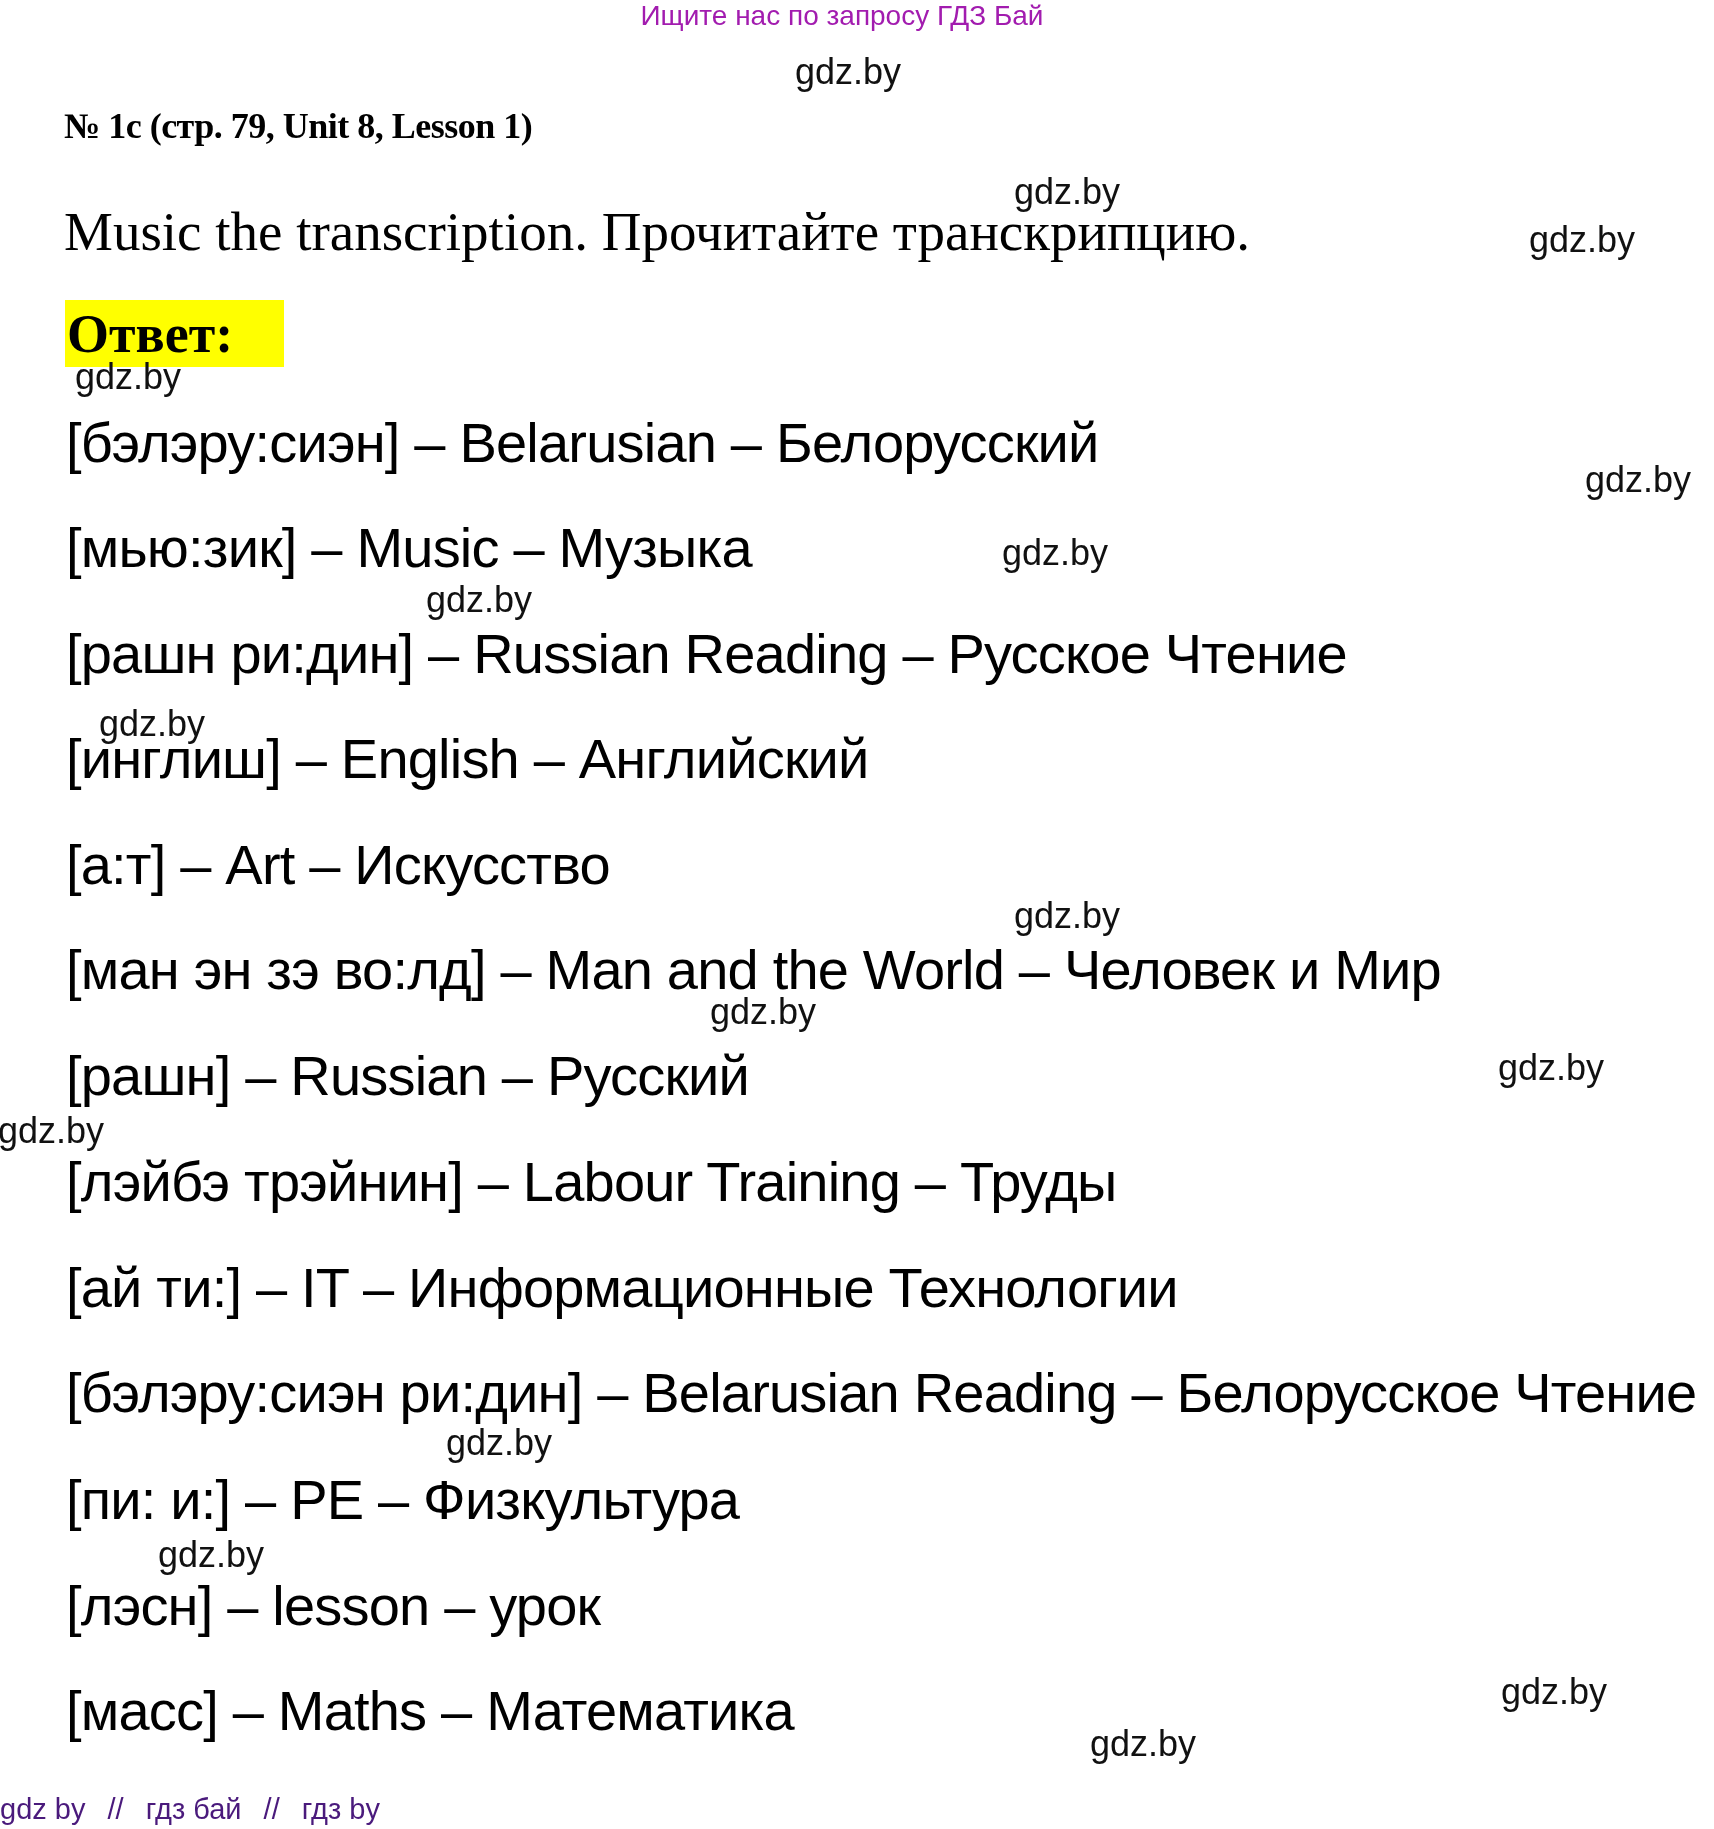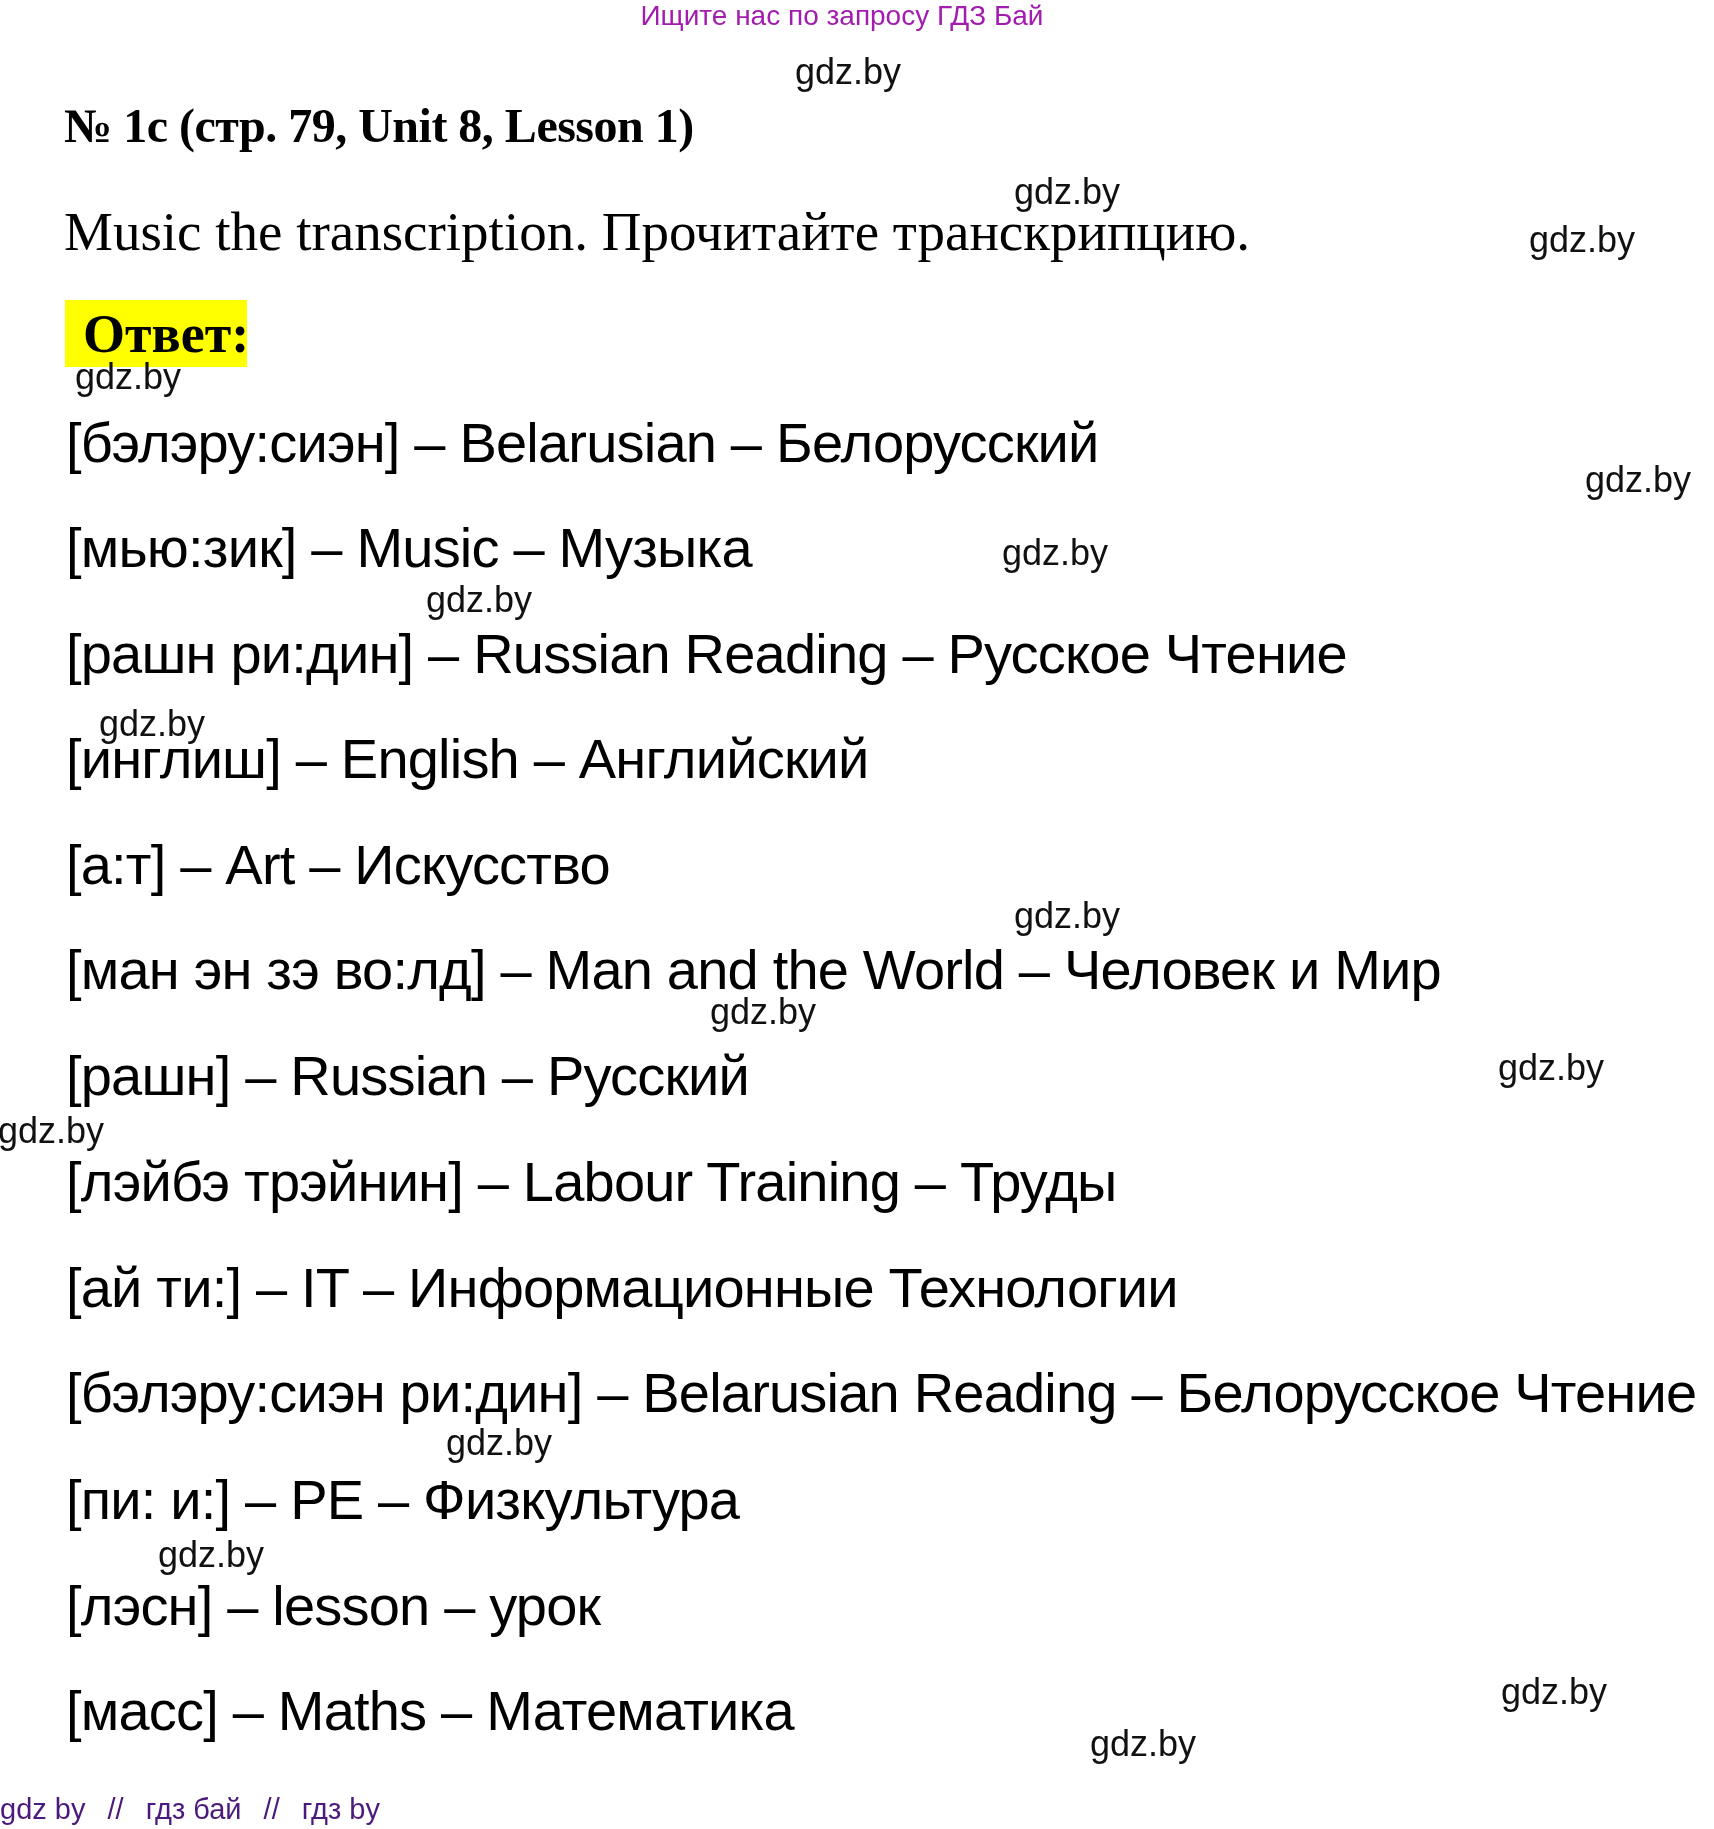--- a/index.html
+++ b/index.html
@@ -20,39 +20,39 @@
       text-align: center;
       font-family: "Liberation Sans", "DejaVu Sans", sans-serif;
       font-size: 28px;
       line-height: 32px;
       color: #a21caf;
     }
     .title {
       left: 64px; top: 94px;
       font-family: "Liberation Serif", "DejaVu Serif", serif;
       font-weight: bold;
-      font-size: 48px;
+      font-size: 36px;
       line-height: 64px;
       letter-spacing: -0.5px;
     }
     .task {
       left: 64px; top: 200px;
       font-family: "Liberation Serif", "DejaVu Serif", serif;
       font-size: 55px;
       line-height: 64px;
     }
     .answer-label {
       left: 65px; top: 300px;
-      width: 182px; height: 67px;
+      width: 219px; height: 67px;
       background: #ffff00;
       font-family: "Liberation Serif", "DejaVu Serif", serif;
       font-weight: bold;
       font-size: 54px;
       line-height: 68px;
-      padding-left: 18px;
+      padding-left: 2px;
       box-sizing: border-box;
     }
     .entry {
       left: 66px;
       font-family: Liberation Sans, sans-serif;
       font-size: 56px;
       line-height: 64px;
       letter-spacing: -0.8px;
     }
     .wm {

